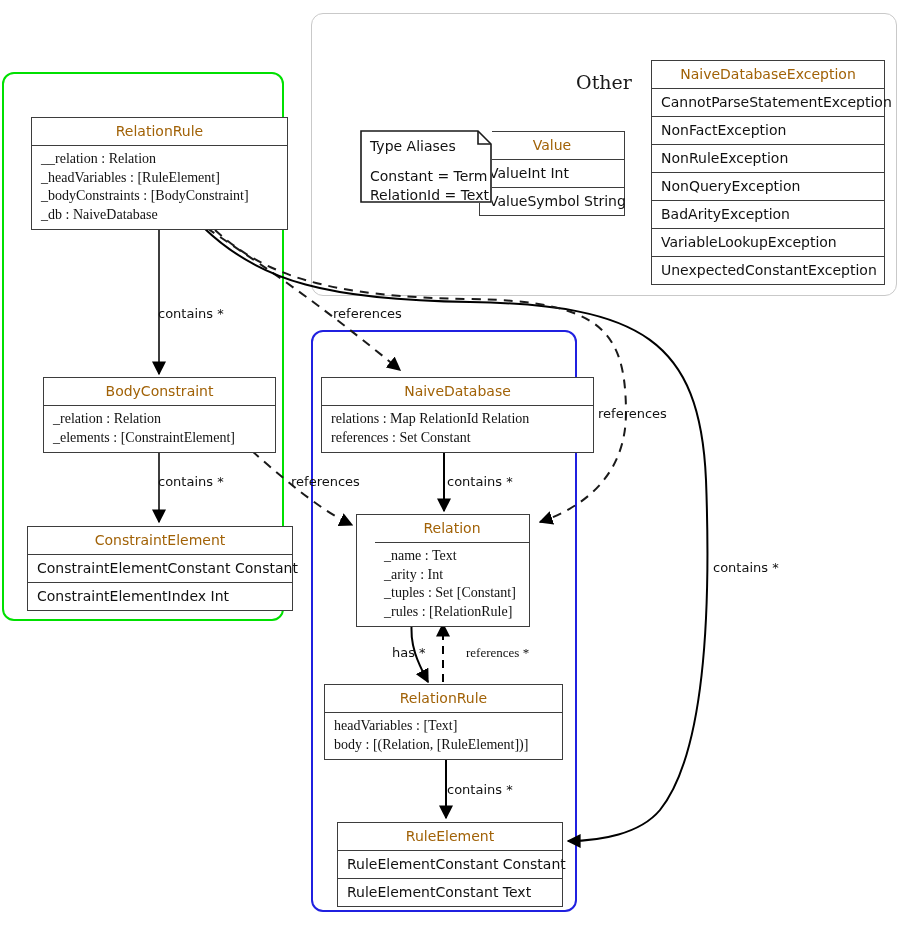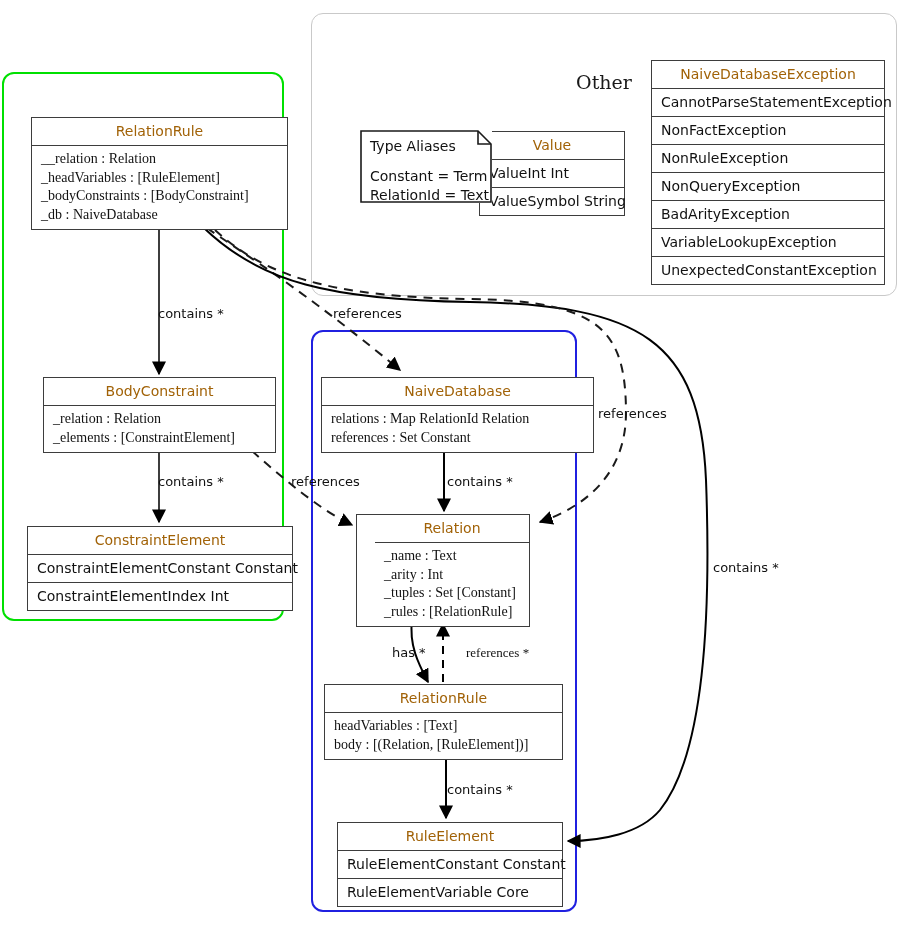--- a/index.html
+++ b/index.html
@@ -209,21 +209,21 @@
     <div class="cls-head">RelationRule</div>
     <div class="cls-body">
       <div class="attr">headVariables : [Text]</div>
       <div class="attr">body : [(Relation, [RuleElement])]</div>
     </div>
   </div>
 
   <div class="cls" style="left:337px; top:822px; width:226px;">
     <div class="cls-head">RuleElement</div>
     <div class="cls-row">RuleElementConstant Constant</div>
-    <div class="cls-row last">RuleElementVariable Core</div>
+    <div class="cls-row last">RuleElementConstant Text</div>
   </div>
 
   <div class="cls" style="left:479px; top:131px; width:146px;">
     <div class="cls-head">Value</div>
     <div class="cls-row">ValueInt Int</div>
     <div class="cls-row last">ValueSymbol String</div>
   </div>
 
   <div class="cls" style="left:651px; top:60px; width:234px;">
     <div class="cls-head">NaiveDatabaseException</div>

